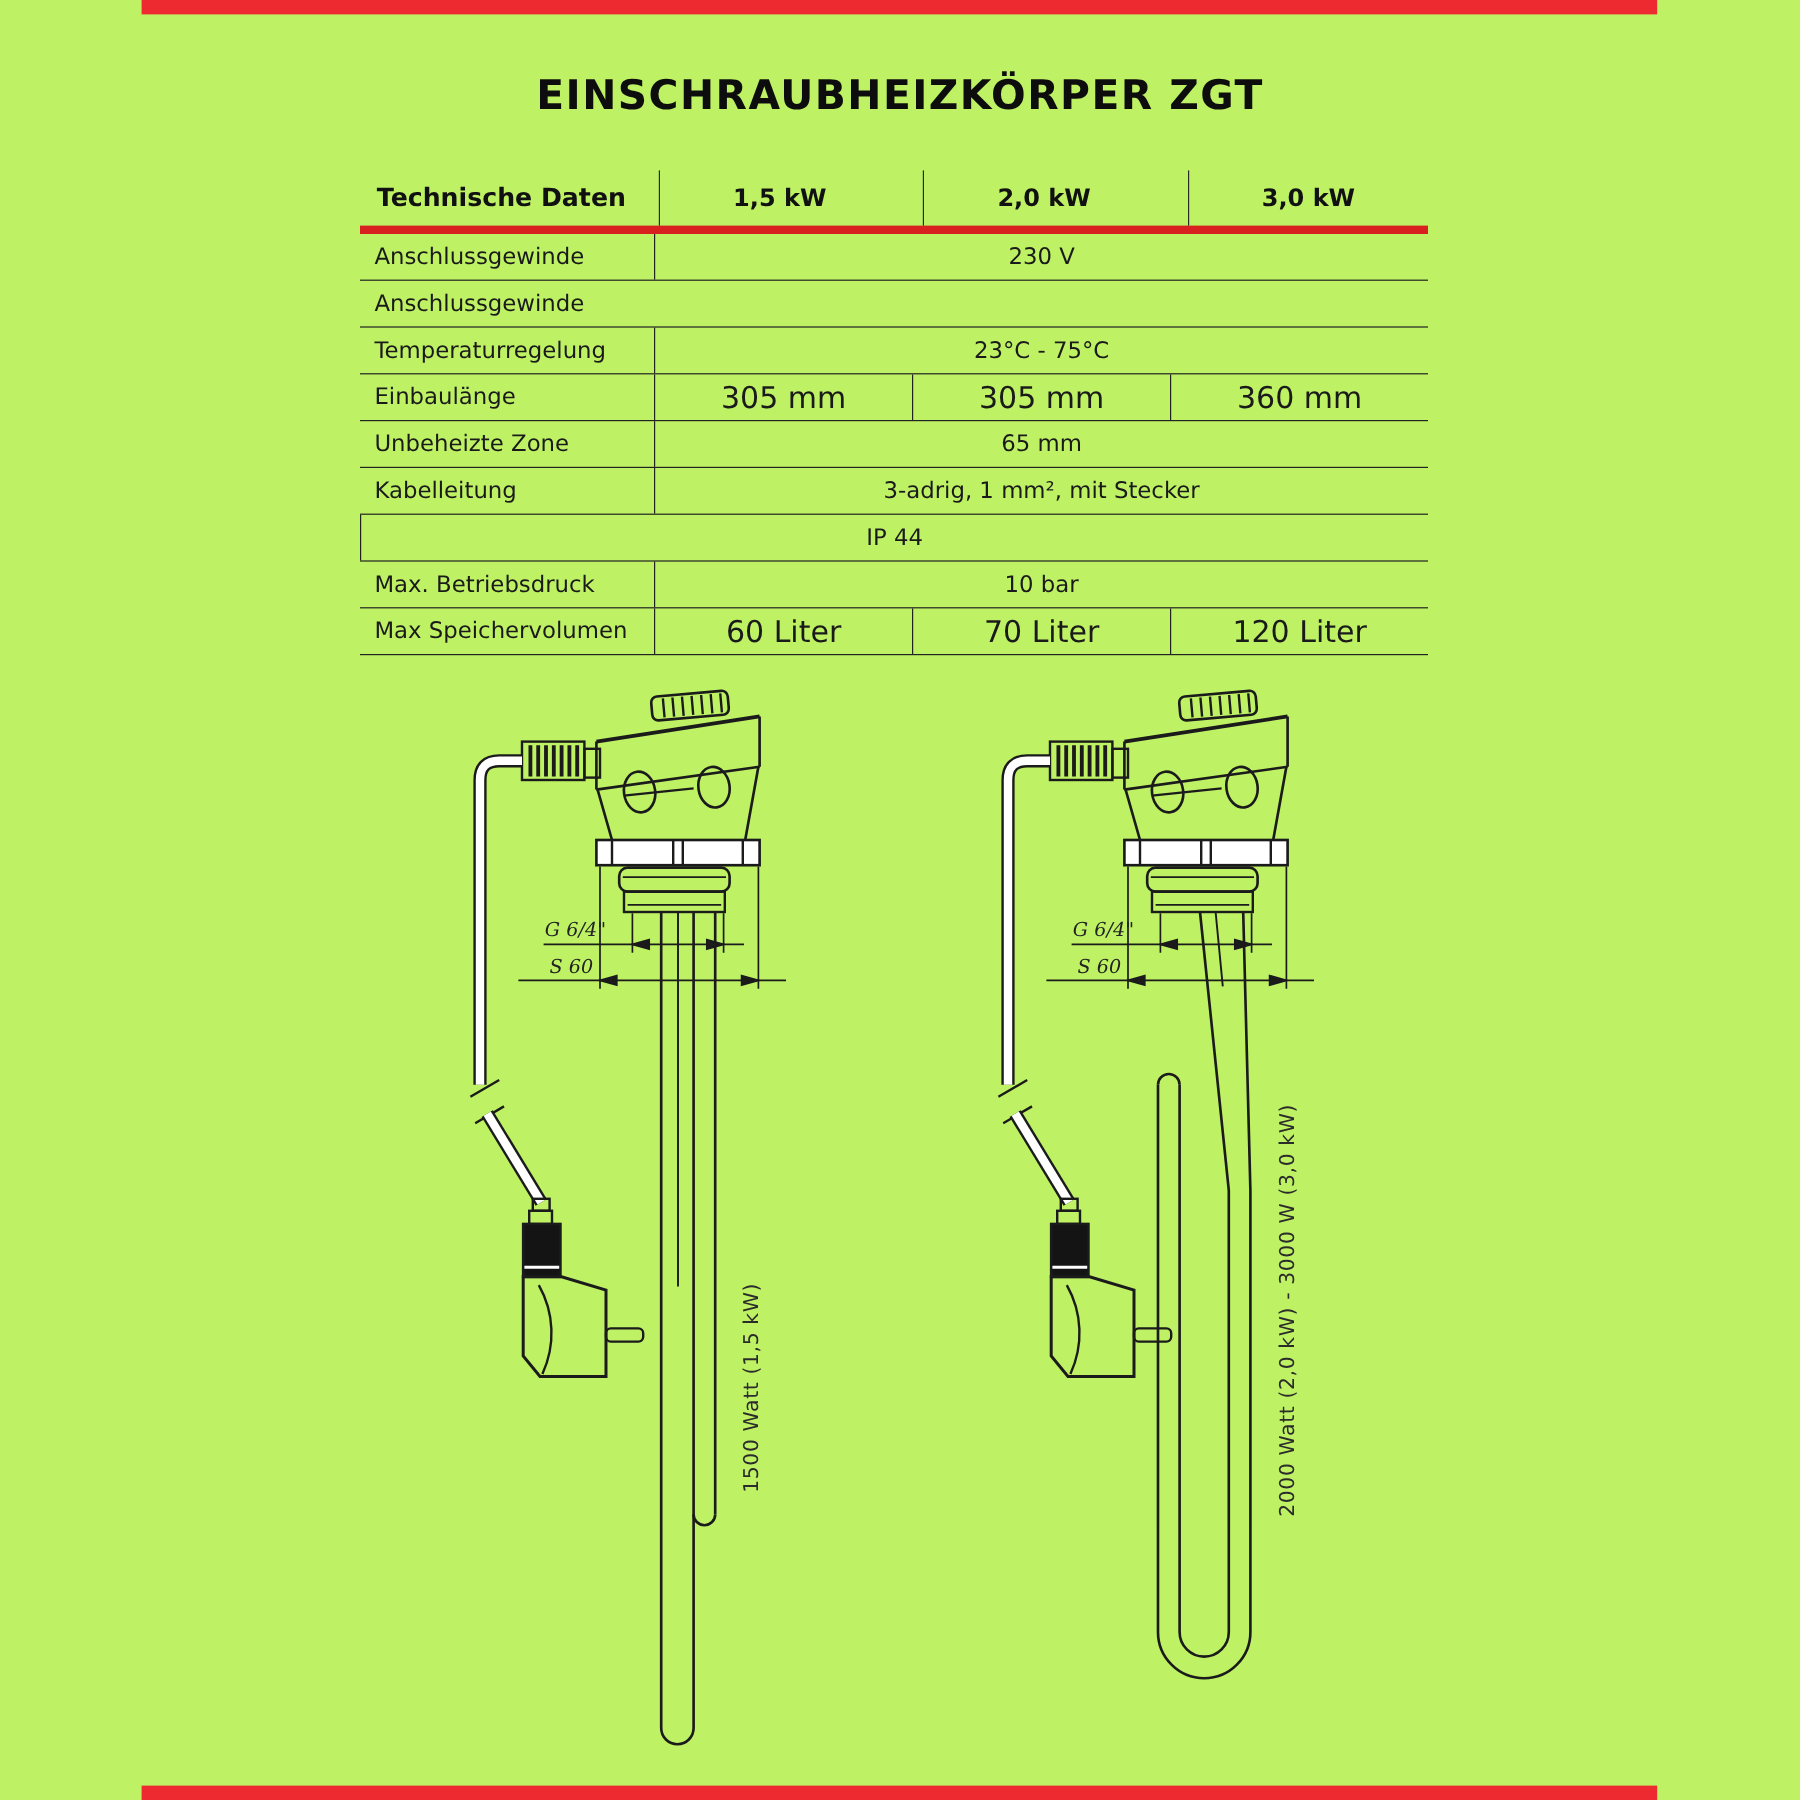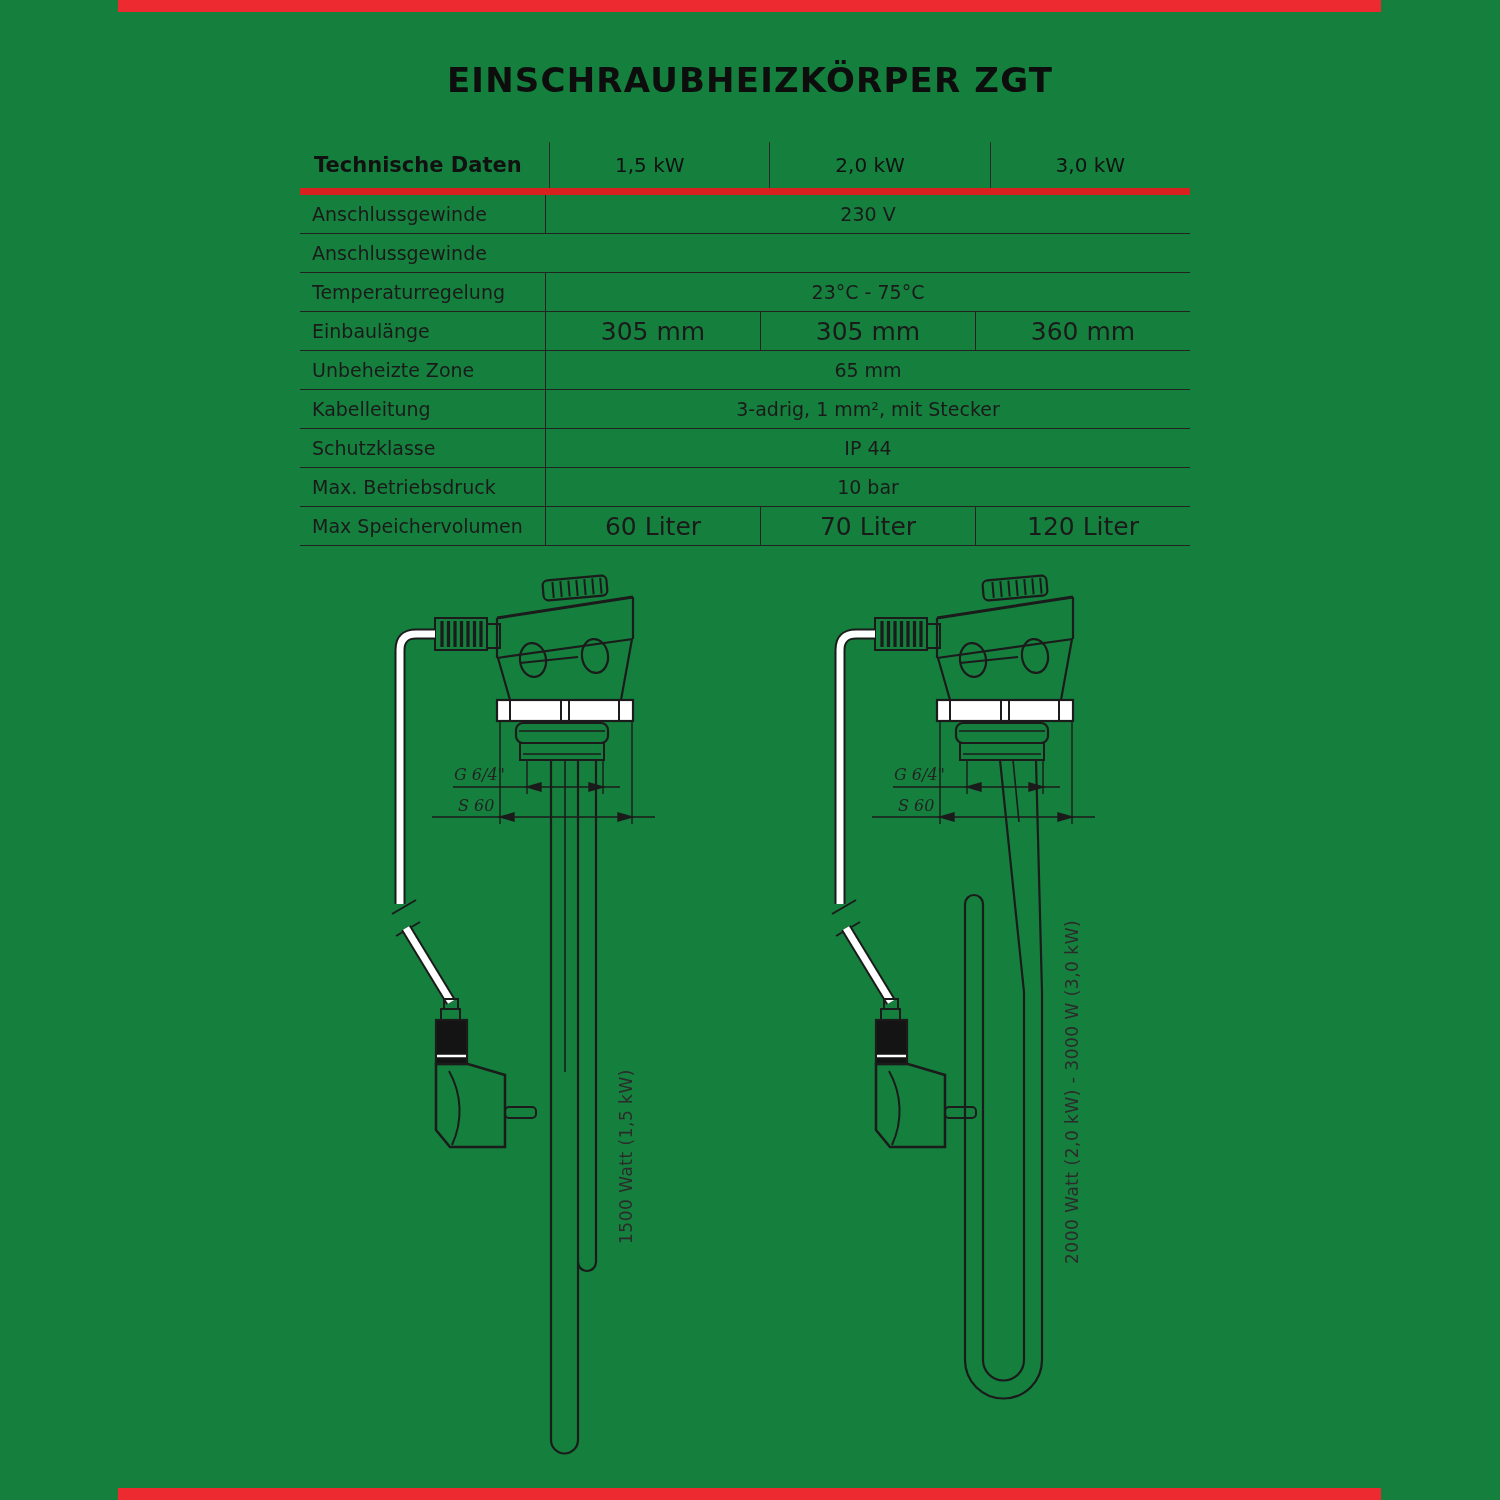--- a/index.html
+++ b/index.html
@@ -1,35 +1,35 @@
 <!DOCTYPE html>
 <html><head>
 <meta charset="utf-8">
 <style>
   html,body{margin:0;padding:0;background:#ffffff;}
   .page{
-    position:relative;width:1500px;height:1500px;background:#15803d;overflow:hidden;
+    position:relative;width:1500px;height:1500px;background:#bef264;overflow:hidden;
     font-family:"DejaVu Sans","Liberation Sans",sans-serif;color:#111;
   }
   .bar{position:absolute;left:118px;width:1263px;height:12px;background:#ec2a30;}
   .bar-top{top:0;}
   .bar-bottom{top:1488px;}
   .title{
     position:absolute;top:60px;left:0;width:100%;text-align:center;
     font-size:34px;font-weight:bold;letter-spacing:1.2px;color:#0d0d0d;
   }
   .spec-table{position:absolute;left:300px;top:142px;width:890px;}
   .thead{display:flex;height:46px;gap:20px;}
   .thead .tlabel{
     width:245px;box-sizing:border-box;padding-left:14px;display:flex;align-items:center;
     font-weight:bold;font-size:21px;
   }
   .thead .tcol{
     width:215px;box-sizing:border-box;display:flex;align-items:center;justify-content:center;
-    font-weight:normal;font-size:20px;border-left:1.6px solid #2a2a2a;
+    font-weight:bold;font-size:20px;border-left:1.6px solid #2a2a2a;
   }
   .redline{height:7px;background:#d8211f;}
   .trow{display:flex;height:38px;border-bottom:1.6px solid #222;}
   .trow .tlabel{
     width:245px;box-sizing:border-box;padding-left:12px;display:flex;align-items:center;
     font-size:19px;color:#1a1a1a;
   }
   .trow .tspan{
     flex:1;display:flex;align-items:center;justify-content:center;
     font-size:19px;color:#1a1a1a;border-left:1.6px solid #222;
@@ -83,21 +83,20 @@
         </div>
         <div class="trow">
           <div class="tlabel">Unbeheizte Zone</div>
           <div class="tspan">65 mm</div>
         </div>
         <div class="trow">
           <div class="tlabel">Kabelleitung</div>
           <div class="tspan">3-adrig, 1 mm², mit Stecker</div>
         </div>
         <div class="trow">
-          <div class="tlabel">Schutzklasse</div>
           <div class="tspan">IP 44</div>
         </div>
         <div class="trow">
           <div class="tlabel">Max. Betriebsdruck</div>
           <div class="tspan">10 bar</div>
         </div>
         <div class="trow">
           <div class="tlabel">Max Speichervolumen</div>
           <div class="tcell">60 Liter</div>
           <div class="tcell">70 Liter</div>

